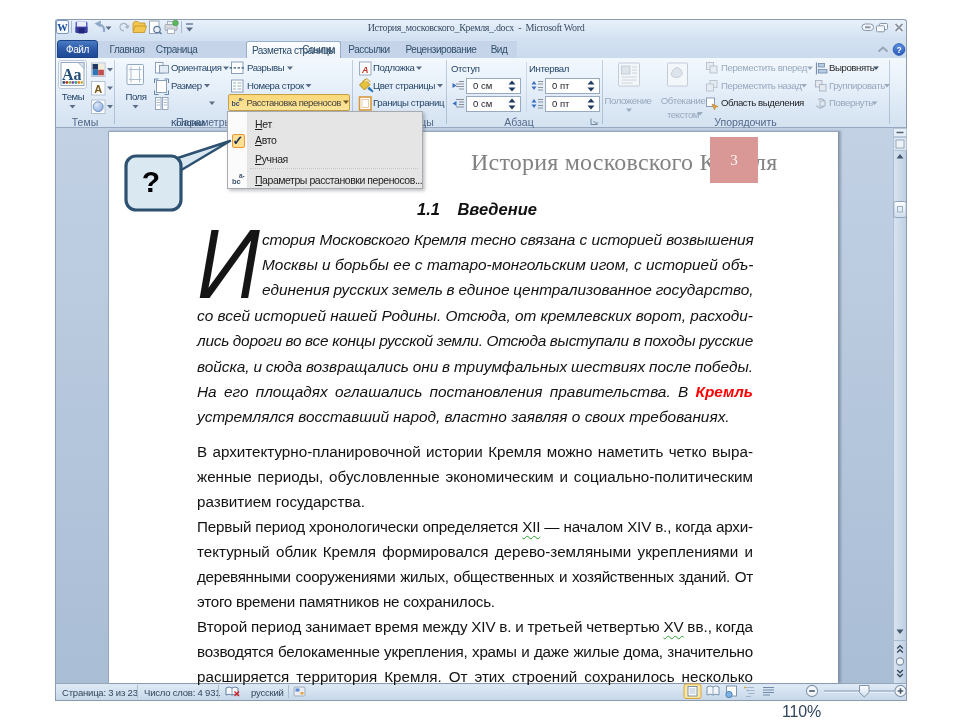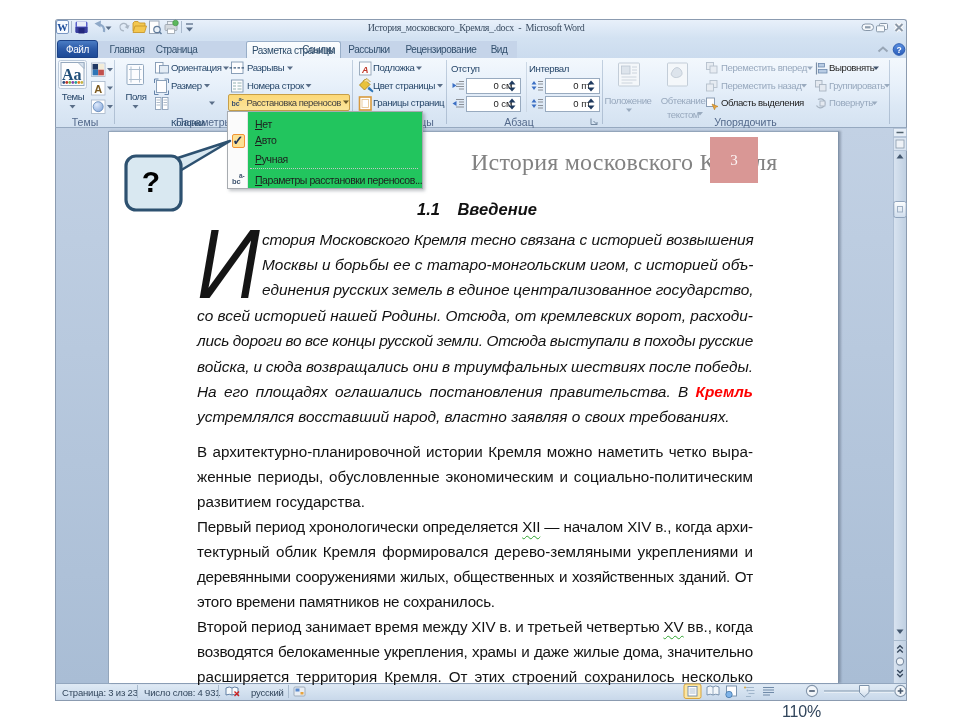--- a/index.html
+++ b/index.html
@@ -28,23 +28,23 @@
      color:#fff;border-radius:3px 3px 0 0;border:1px solid #1c4288;box-sizing:border-box;top:40px;height:18px;line-height:17px;}
   #tsel{left:198px;width:95px;background:linear-gradient(#fbfdfe,#eef4fb);border:1px solid #98aec8;border-bottom:none;
      border-radius:2.5px 2.5px 0 0;box-sizing:border-box;color:#2e4d6b;margin-left:48px;}
   
   .sep{width:1px;background:linear-gradient(#c2d0e0,#aebfd3);top:60px;height:64px;}
   .rlabel{font-size:10.5px;color:#52688a;text-align:center;top:116px;height:12px;line-height:12px;}
   .rtext{font-size:9.6px;letter-spacing:-0.4px;color:#264669;height:14px;line-height:14px;white-space:nowrap;}
   .gray{color:#97a8bd;}
   .dk{color:#1e1e1e;}
   .spin{width:55px;height:16px;background:#fff;border:1px solid #98aabf;box-sizing:border-box;
-        font-size:9.5px;color:#222;line-height:14.5px;padding-left:19px;text-align:center;}
-  
-  #menu{left:227px;top:111px;width:196px;height:78px;background:#22c55e;border:1px solid #a7abb0;
+        font-size:9.5px;color:#222;line-height:14.5px;padding-left:6px;}
+  
+  #menu{left:227px;top:111px;width:196px;height:78px;background:#e5e5e5;border:1px solid #a7abb0;
         box-shadow:2px 2px 3px rgba(80,90,100,.35);box-sizing:border-box;z-index:50;}
   #menu .icol{position:absolute;left:0;top:0;width:19px;height:100%;background:#fbfbfb;border-right:1px solid #e2e3e4;}
   .mi{position:absolute;left:27px;font-size:10.5px;letter-spacing:-0.35px;color:#1e1e1e;height:16px;line-height:16px;white-space:nowrap;}
   .mu{text-decoration:underline;}
   
   #page{left:108px;top:131px;width:731px;height:552px;background:#ffffff;
         border-left:1px solid #93a5ba;border-top:1px solid #93a5ba;border-right:1px solid #8193a9;
         box-shadow:2px 0 2px rgba(90,105,125,.45);box-sizing:border-box;}
   .dline{position:absolute;left:197px;width:556px;height:25px;line-height:25px;font-size:15.2px;color:#121212;
          white-space:nowrap;}

